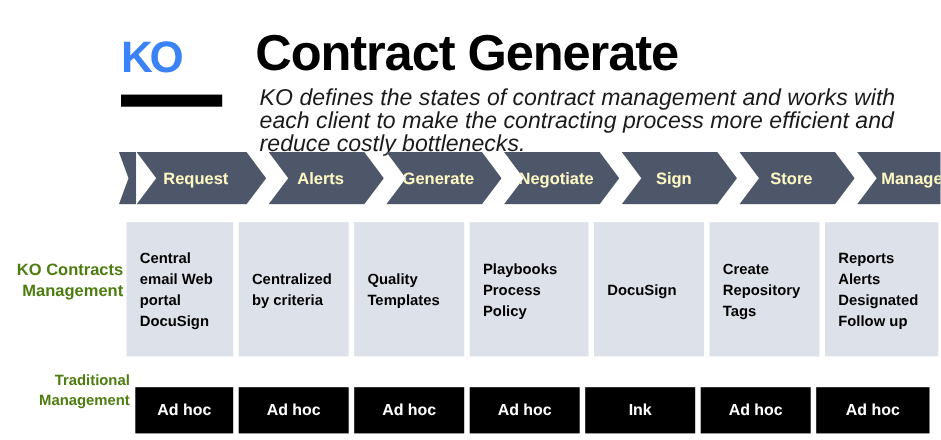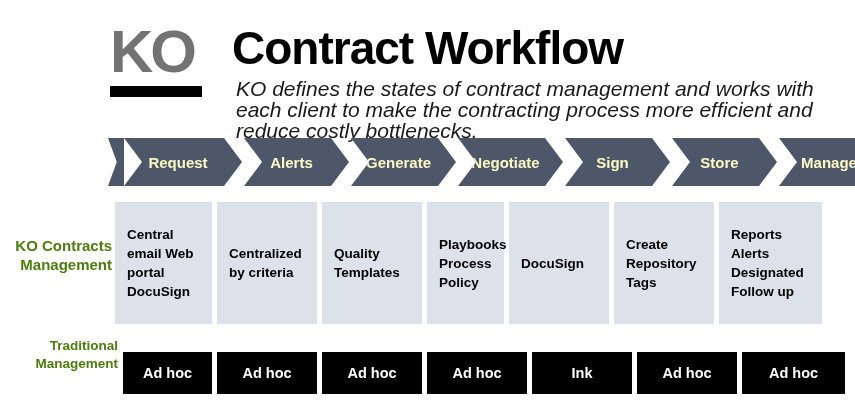--- a/index.html
+++ b/index.html
@@ -26,24 +26,24 @@
   }
   .logo {
     position: absolute;
     left: 110px;
     top: 14px;
     width: 110px;
   }
   .logo-text {
     font-family: "Liberation Sans", sans-serif;
     font-weight: bold;
-    font-size: 60px;
+    font-size: 40px;
     line-height: 52px;
     letter-spacing: -3px;
-    color: #737373;
+    color: #3b82f6;
   }
   .logo-bar {
     margin-top: 8px;
     width: 92px;
     height: 11px;
     background: #000;
   }
   .title {
     position: absolute;
     left: 232px;
@@ -168,21 +168,21 @@
   .trad-cell:last-child { margin-right: 0; }
 </style>
 </head>
 <body>
 
 <div class="header">
   <div class="logo">
     <div class="logo-text">KO</div>
     <div class="logo-bar"></div>
   </div>
-  <div class="title">Contract Workflow</div>
+  <div class="title">Contract Generate</div>
   <div class="subtitle">KO defines the states of contract management and works with each client to make the contracting process more efficient and reduce costly bottlenecks.</div>
 </div>
 
 <div class="chevron-band">
   <div class="band-start"></div>
   <div class="chev" style="width:118px">Request</div>
   <div class="chev" style="width:105px">Alerts</div>
   <div class="chev" style="width:105px">Generate</div>
   <div class="chev" style="width:105px">Negotiate</div>
   <div class="chev" style="width:105px">Sign</div>
@@ -190,21 +190,21 @@
   <div class="chev" style="width:110px">Manage</div>
 </div>
 
 <div class="row-label ko">KO Contracts Management</div>
 <div class="row-label trad">Traditional Management</div>
 
 <div class="ko-row">
   <div class="ko-cell" style="width:97px">Central email Web portal DocuSign</div>
   <div class="ko-cell" style="width:100px">Centralized by criteria</div>
   <div class="ko-cell" style="width:100px">Quality Templates</div>
-  <div class="ko-cell" style="width:77px">Playbooks Process Policy</div>
+  <div class="ko-cell" style="width:108px">Playbooks Process Policy</div>
   <div class="ko-cell center" style="width:100px">DocuSign</div>
   <div class="ko-cell" style="width:100px">Create Repository Tags</div>
   <div class="ko-cell" style="width:103px">Reports Alerts Designated Follow up</div>
 </div>
 
 <div class="trad-row">
   <div class="trad-cell" style="width:89px">Ad hoc</div>
   <div class="trad-cell" style="width:100px">Ad hoc</div>
   <div class="trad-cell" style="width:100px">Ad hoc</div>
   <div class="trad-cell" style="width:100px">Ad hoc</div>

